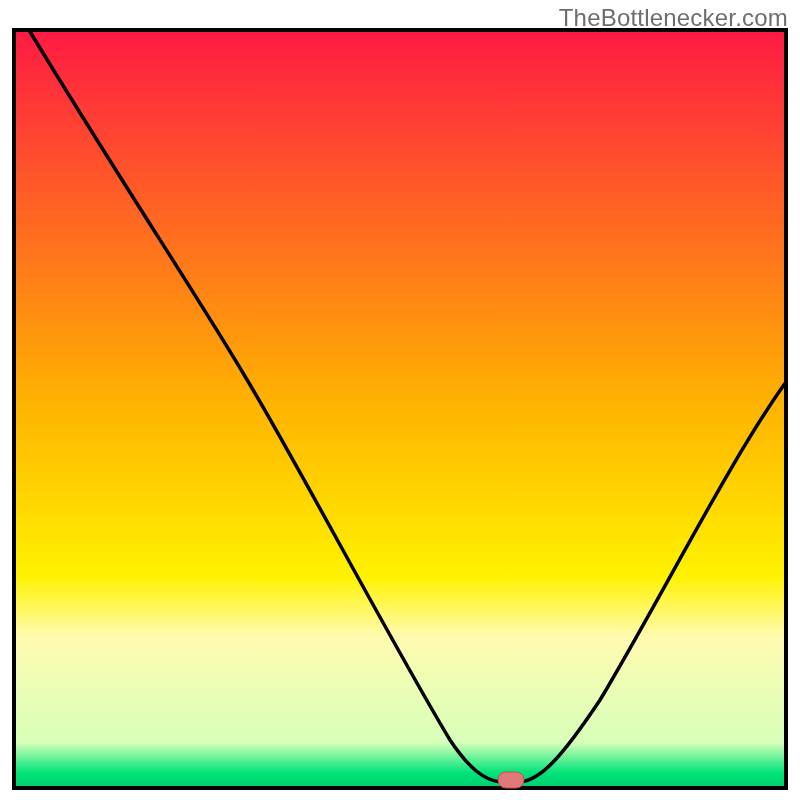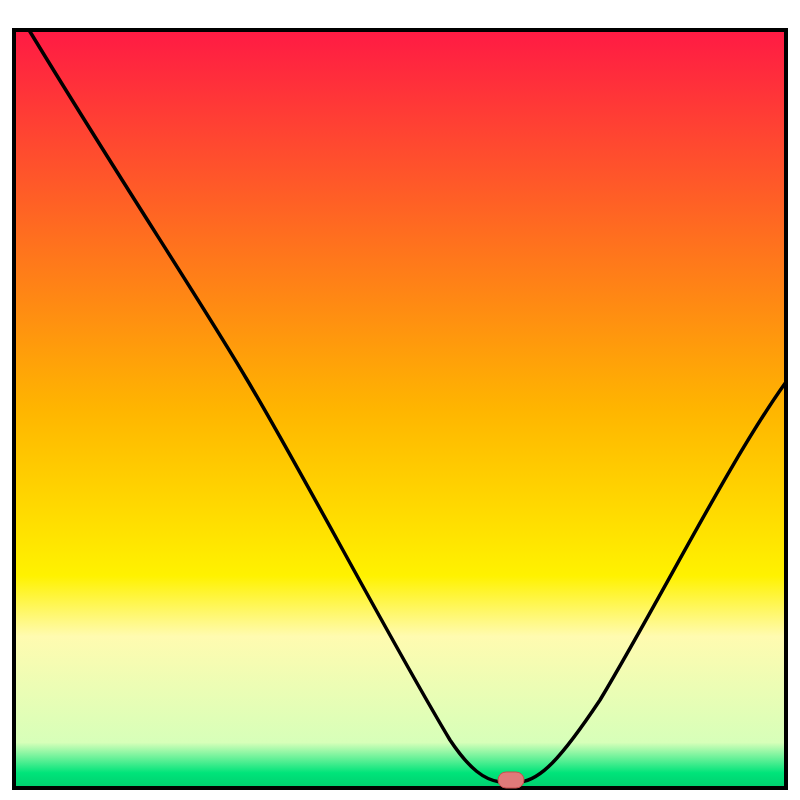--- a/index.html
+++ b/index.html
@@ -52,13 +52,14 @@
              C 120 180, 200 300, 246 378
              C 300 468, 390 640, 450 740
              C 470 770, 485 780, 500 782
              L 520 782
              C 540 780, 560 760, 600 700
              C 660 600, 730 460, 786 382" fill="none" stroke="#000000" stroke-width="3.5" stroke-linecap="round"></path>
 
     <rect x="498" y="772" rx="8" ry="8" width="26" height="16" fill="#e07a7a" stroke="#c94f4f" stroke-width="1"></rect>
   </svg>
 
+  <div class="watermark">TheBottlenecker.com</div>
 </div>
 
 </body></html>

